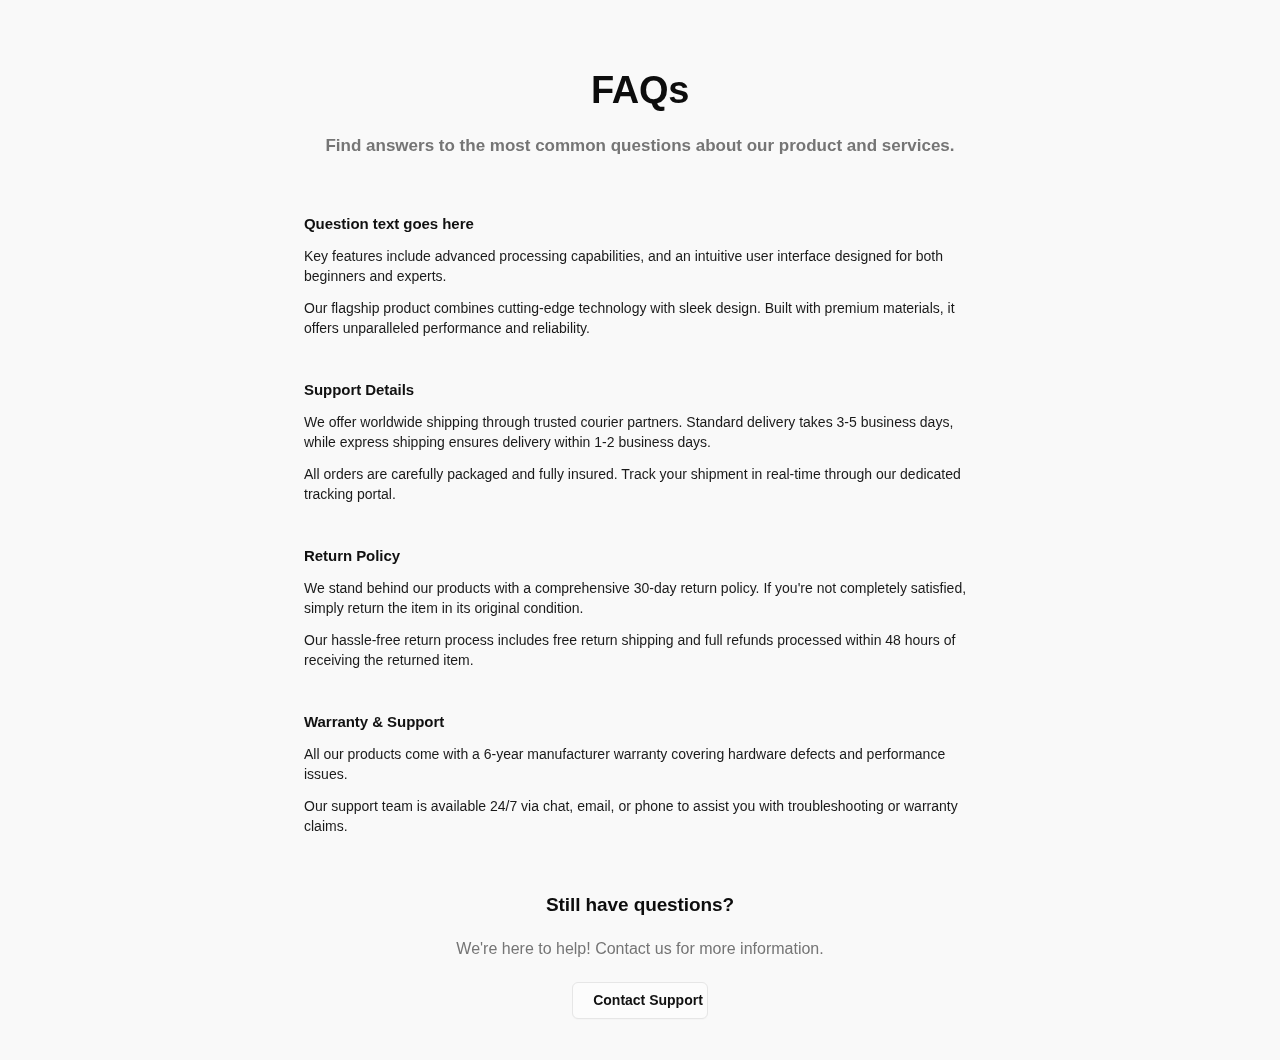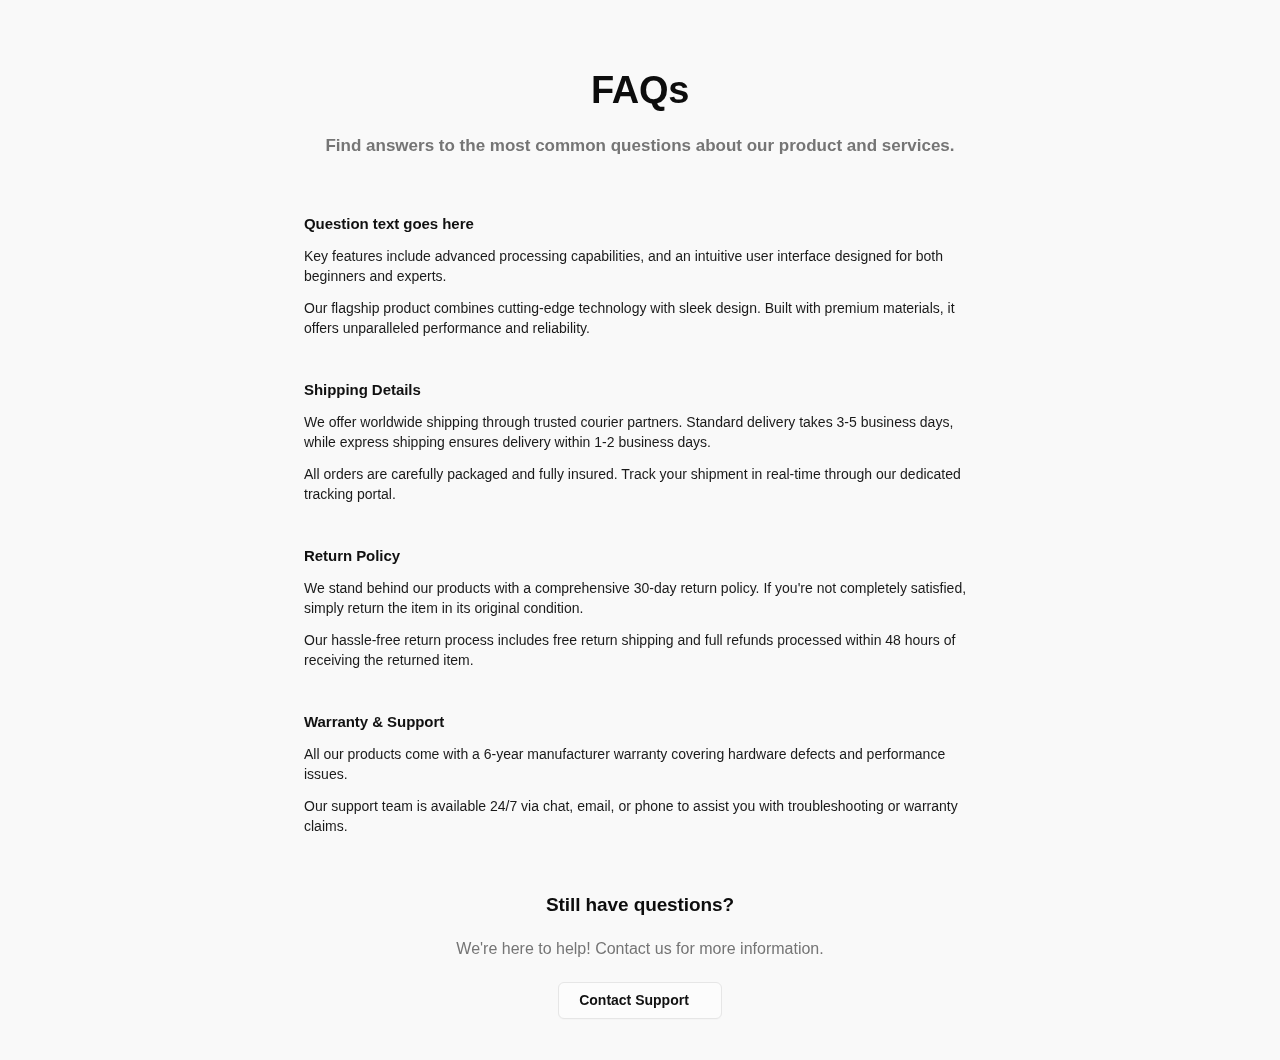--- a/index.html
+++ b/index.html
@@ -91,21 +91,21 @@
   .cta-text {
     margin: 20px 0 0 0;
     font-size: 16px;
     line-height: 22px;
     font-weight: 400;
     color: #757575;
   }
   .cta-button {
     display: inline-block;
     margin-top: 22px;
-    padding: 9px 32px 10px 20px;
+    padding: 9px 4px 10px 20px;
     min-width: 104px;
     background: #fcfcfc;
     border: 1px solid #e6e6e6;
     border-radius: 6px;
     font-family: "Liberation Sans", sans-serif;
     font-size: 14px;
     line-height: 16px;
     font-weight: 700;
     color: #111111;
     cursor: pointer;
@@ -124,21 +124,21 @@
 
   <div class="faq-list">
 
     <div class="faq-item">
       <h2 class="faq-question">Question text goes here</h2>
       <p class="faq-answer">Key features include advanced processing capabilities, and an intuitive user interface designed for both beginners and experts.</p>
       <p class="faq-answer">Our flagship product combines cutting-edge technology with sleek design. Built with premium materials, it offers unparalleled performance and reliability.</p>
     </div>
 
     <div class="faq-item">
-      <h2 class="faq-question">Shipping Details</h2>
+      <h2 class="faq-question">Support Details</h2>
       <p class="faq-answer">We offer worldwide shipping through trusted courier partners. Standard delivery takes 3-5 business days, while express shipping ensures delivery within 1-2 business days.</p>
       <p class="faq-answer">All orders are carefully packaged and fully insured. Track your shipment in real-time through our dedicated tracking portal.</p>
     </div>
 
     <div class="faq-item">
       <h2 class="faq-question">Return Policy</h2>
       <p class="faq-answer">We stand behind our products with a comprehensive 30-day return policy. If you're not completely satisfied, simply return the item in its original condition.</p>
       <p class="faq-answer">Our hassle-free return process includes free return shipping and full refunds processed within 48 hours of receiving the returned item.</p>
     </div>
 

